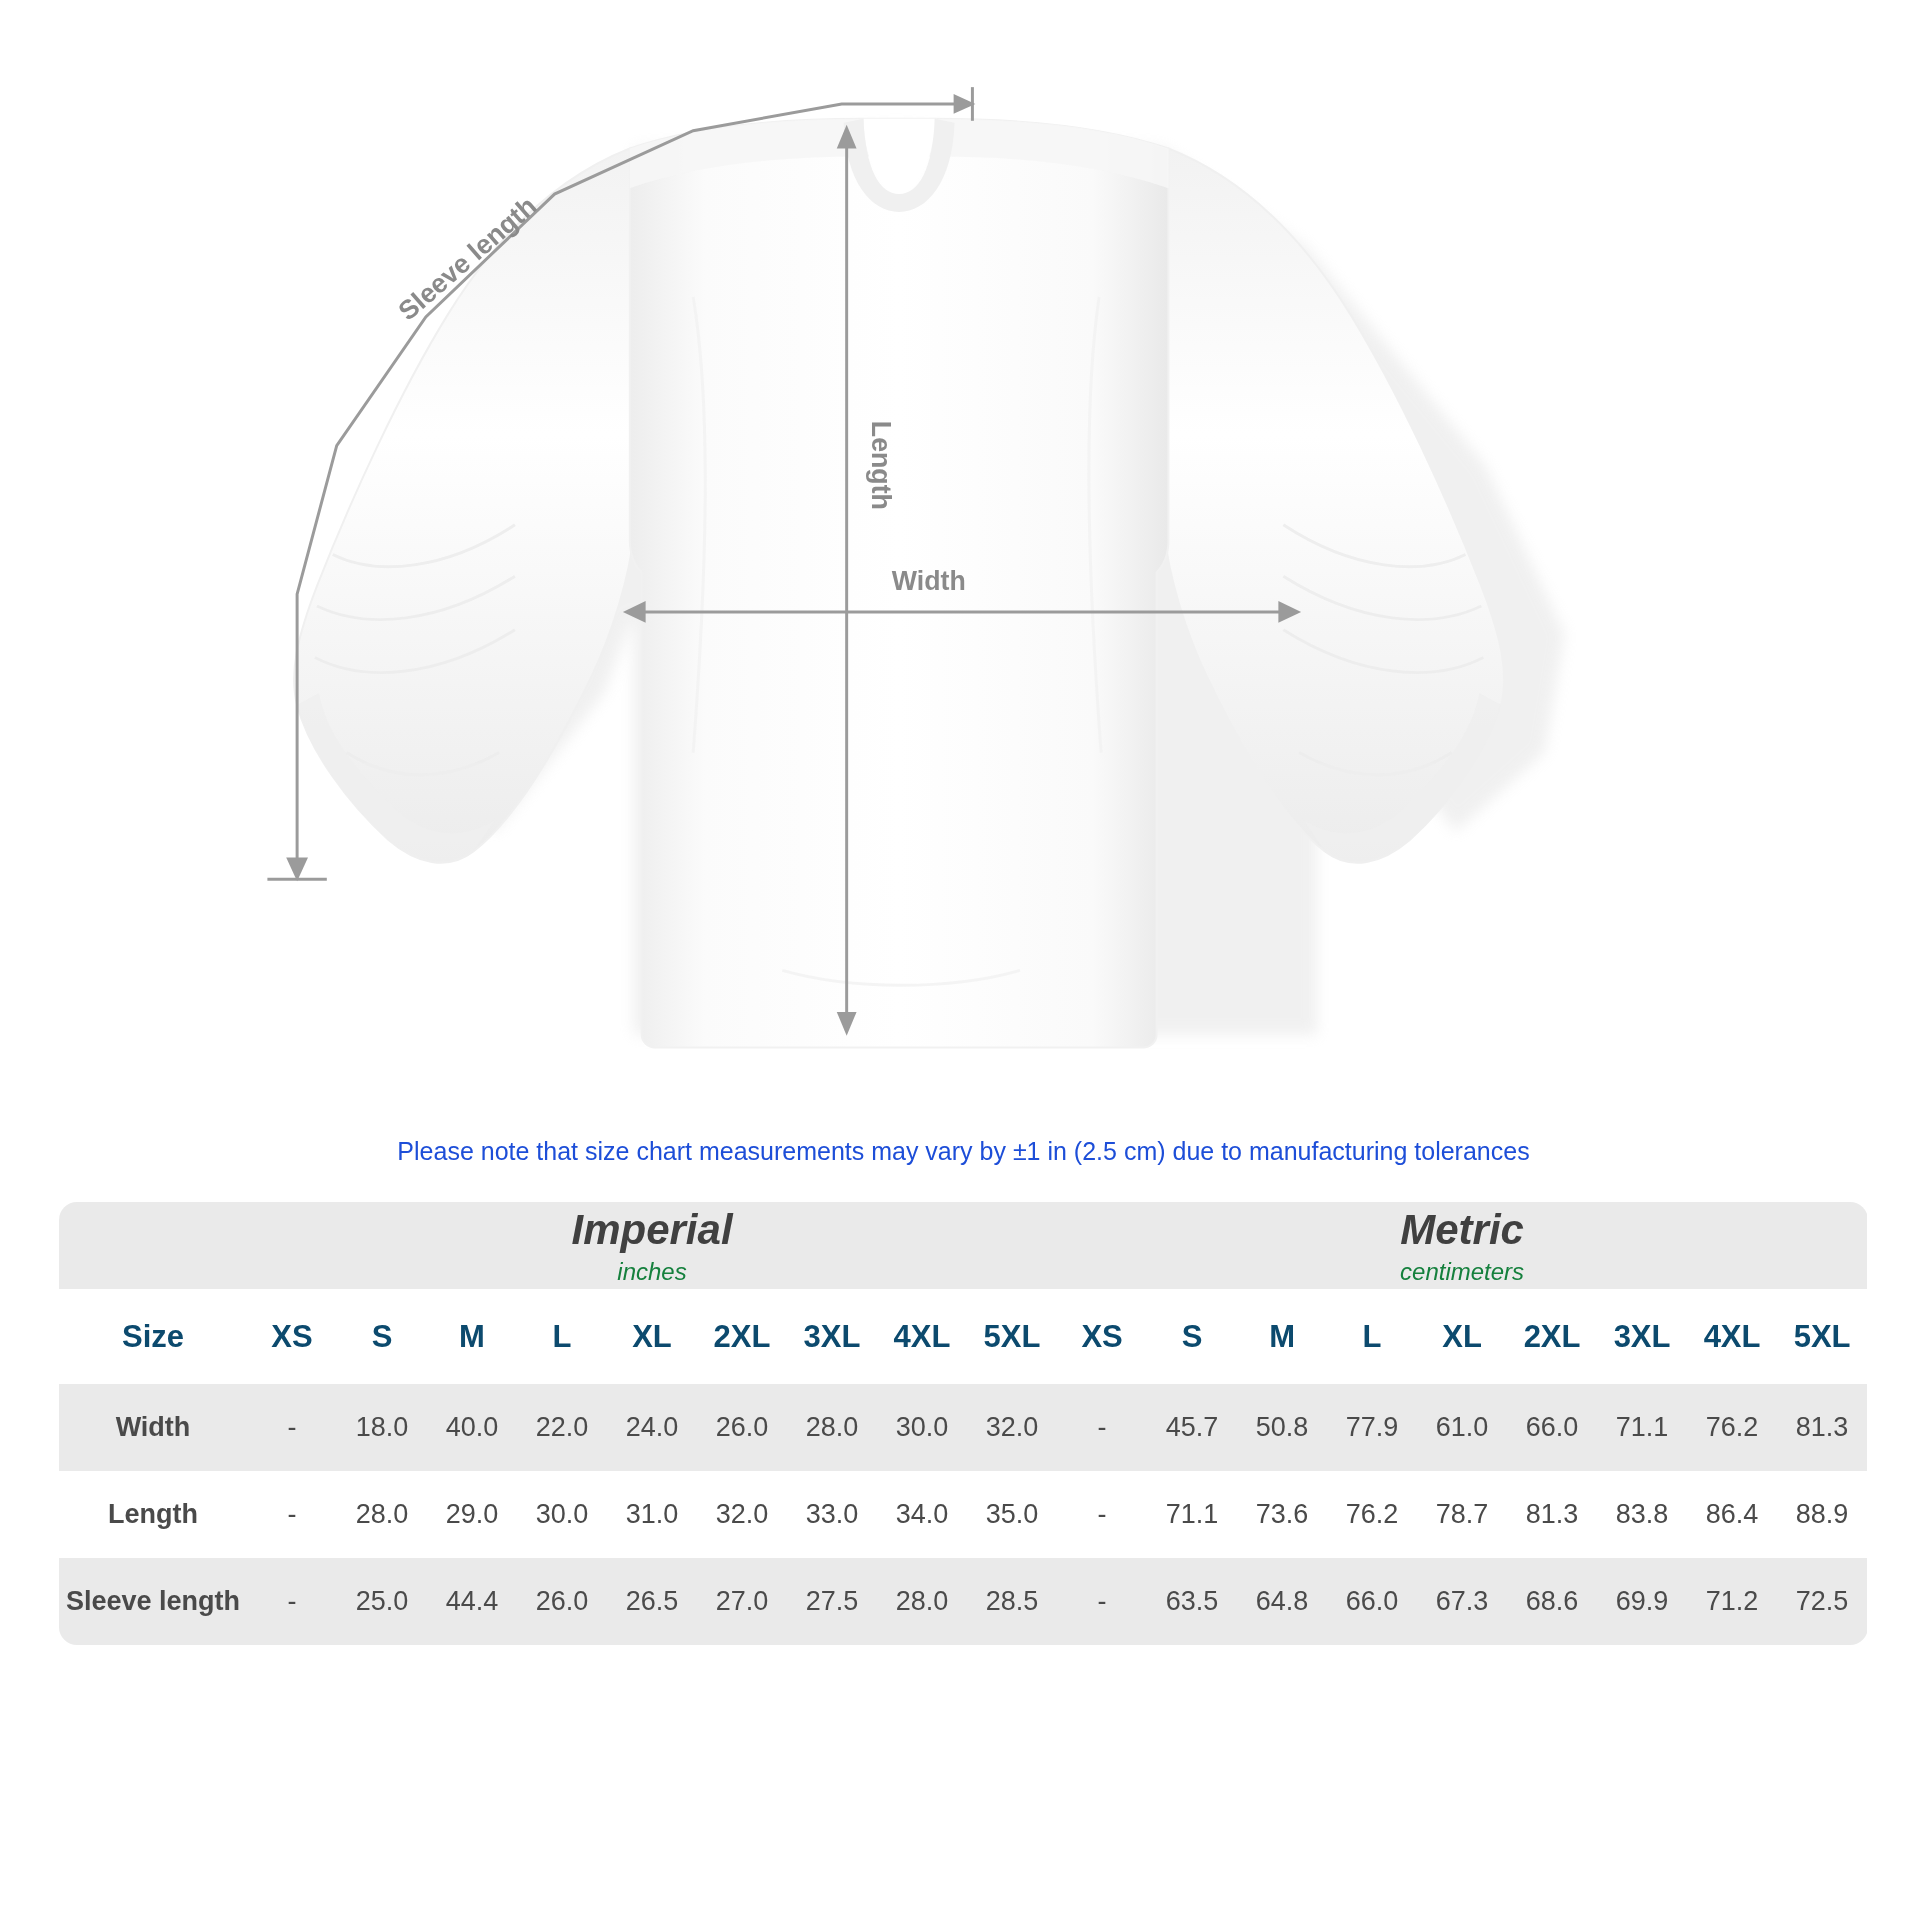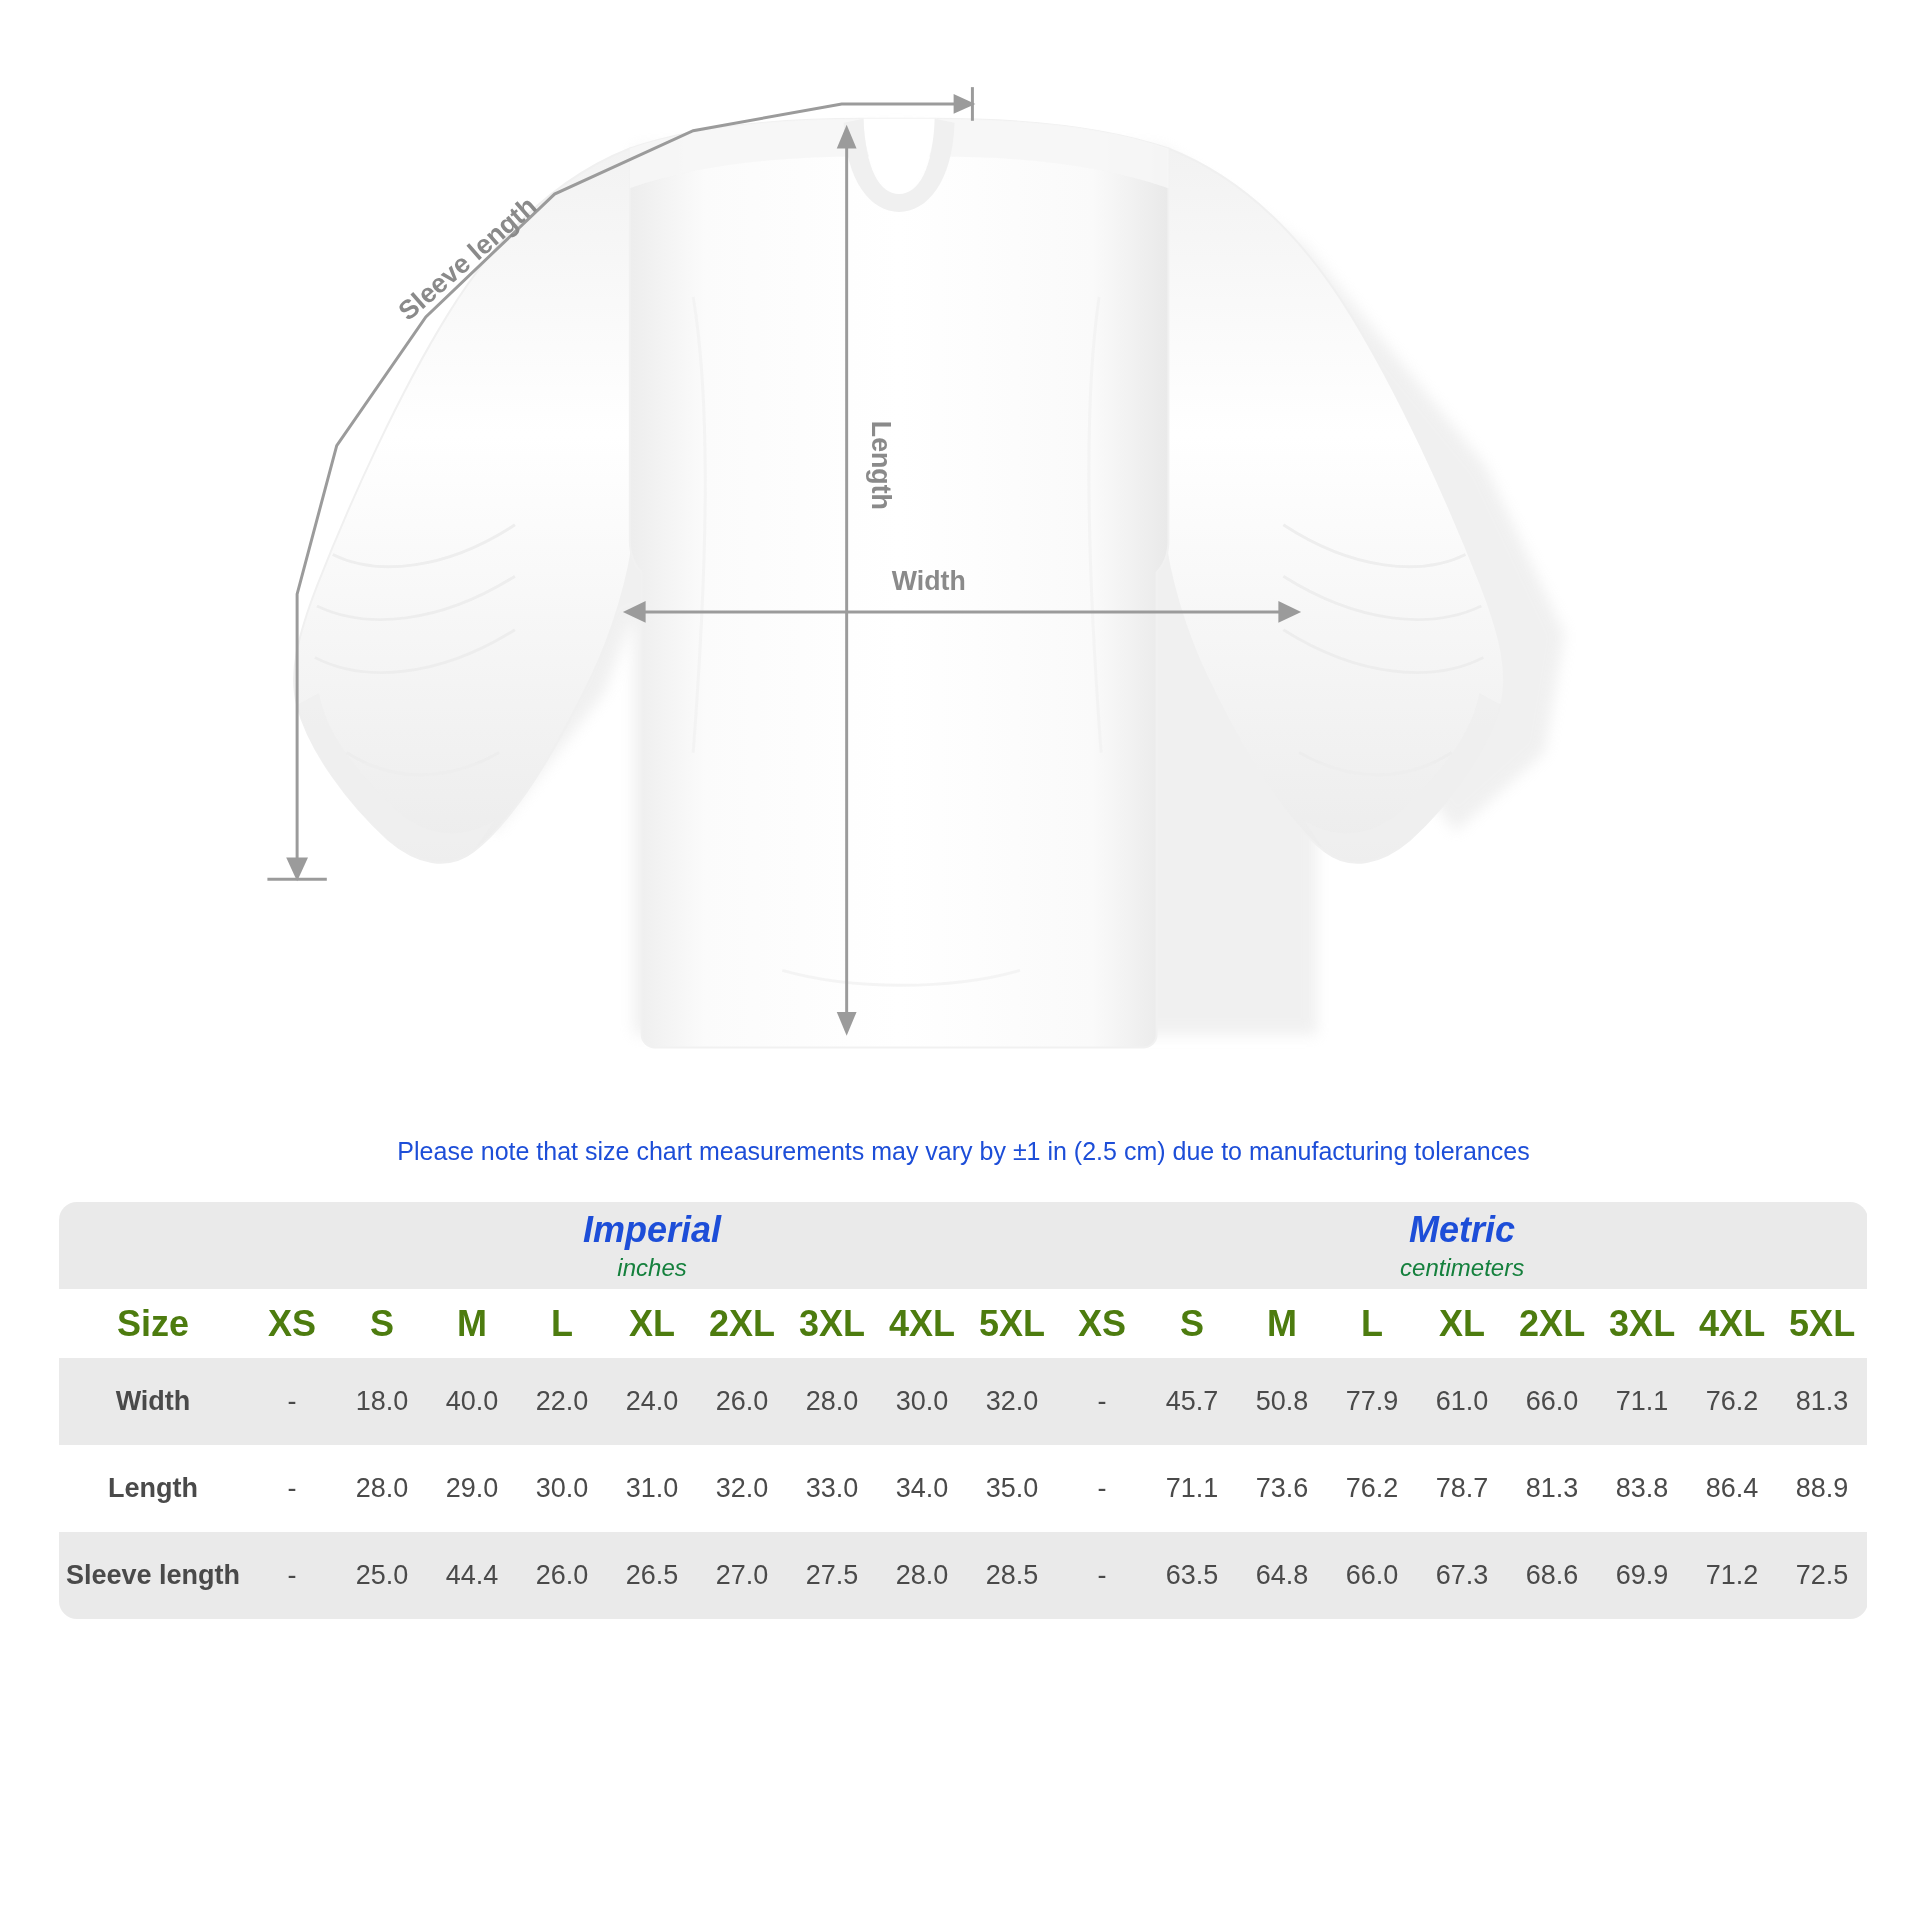--- a/index.html
+++ b/index.html
@@ -68,40 +68,40 @@
     color: #4a4a4a;
     padding: 0;
     height: 87px;
     border: none;
   }
   .unit-head {
     background: #eaeaea;
     height: 127px;
   }
   .unit-head .unit-name {
-    font-size: 36px;
+    font-size: 42px;
     font-style: italic;
     font-weight: bold;
-    color: #1d4ed8;
+    color: #404040;
     line-height: 1.25;
   }
   .unit-head .unit-sub {
     font-size: 24px;
     font-style: italic;
     color: #15803d;
     line-height: 1.3;
   }
   .corner-cell { background: #eaeaea; }
 
   tr.head-row td, tr.head-row th {
     background: #ffffff;
     font-weight: bold;
-    font-size: 36px;
-    color: #4d7c0f;
-    height: 69px;
+    font-size: 31px;
+    color: #0c4a6e;
+    height: 95px;
   }
   tr.row-alt td { background: #eaeaea; }
   tr.row-plain td { background: #ffffff; }
   td.rowlabel {
     font-weight: bold;
     font-size: 29px;
     color: #4b4b4b;
   }
   .first-col { width: 188px; }
   .data-col { width: 90px; }

